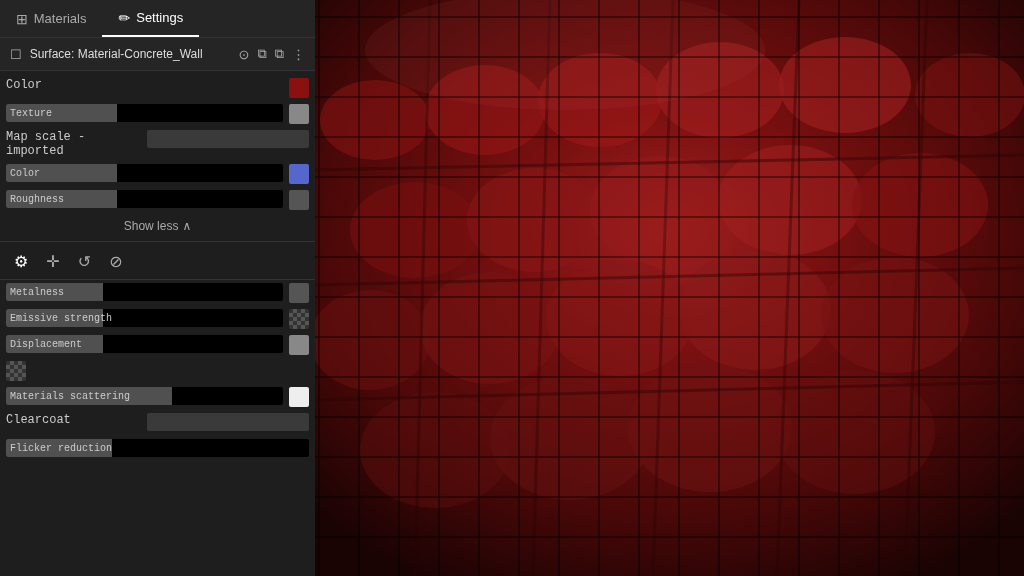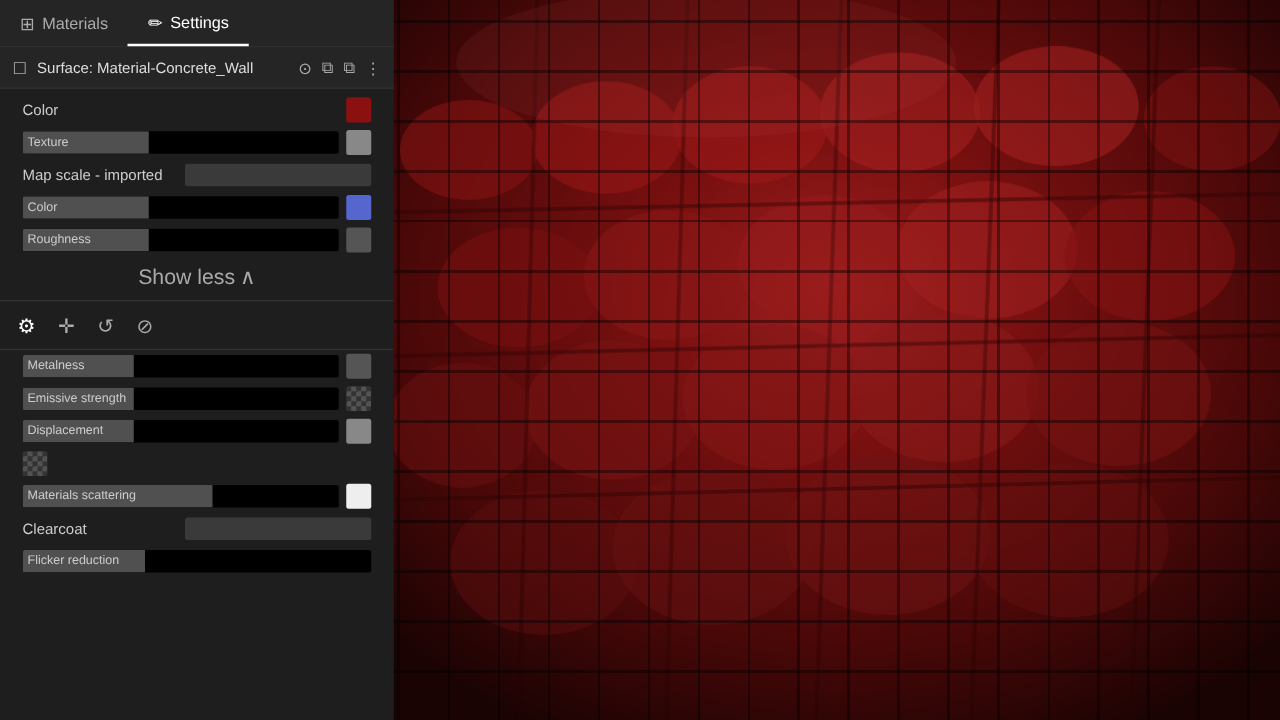--- a/index.html
+++ b/index.html
@@ -130,24 +130,25 @@
 
     .properties::-webkit-scrollbar {
       width: 4px;
     }
     .properties::-webkit-scrollbar-track { background: #1e1e1e; }
     .properties::-webkit-scrollbar-thumb { background: #444; }
 
     
     .prop-row {
       display: flex;
-      align-items: center;
-      padding: 3px 18px;
+      align-items: flex-start;
+      padding: 3px 6px;
       min-height: 26px;
       gap: 6px;
+      font-family: Liberation Mono, monospace;
     }
 
     .prop-label {
       color: #ccc;
       font-size: 12px;
       flex: 1;
       min-width: 0;
     }
 
     .prop-slider-bg {
@@ -190,21 +191,21 @@
       background-color: #333;
     }
 
     
     .show-less-row {
       display: flex;
       align-items: center;
       justify-content: center;
       padding: 6px 0;
       color: #aaa;
-      font-size: 17px;
+      font-size: 12px;
       cursor: pointer;
       gap: 4px;
     }
 
     
     .divider {
       height: 1px;
       background: #333;
       margin: 2px 0;
     }

